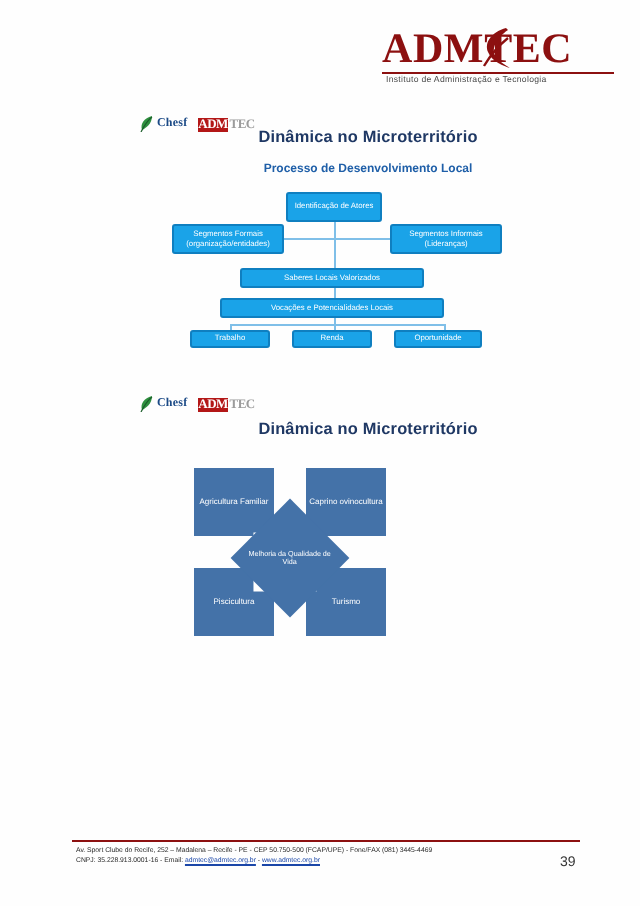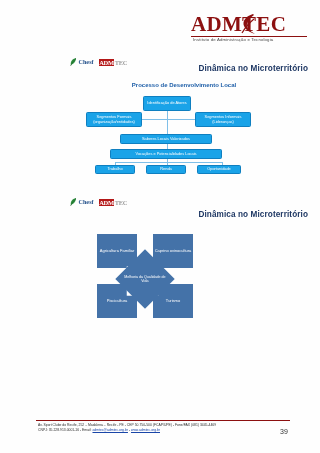--- a/index.html
+++ b/index.html
@@ -116,21 +116,21 @@
     font-size: 6.5px;
     font-weight: bold;
     color: #9c9c9c;
     letter-spacing: -0.3px;
   }
   .slide-title {
     position: absolute;
     left: 0;
     top: 6px;
     width: 248px;
-    text-align: right;
+    text-align: center;
     font-size: 8.2px;
     font-weight: bold;
     color: #1f3864;
     letter-spacing: 0.1px;
   }
   .slide-subtitle {
     position: absolute;
     left: 0;
     top: 24px;
     width: 248px;

